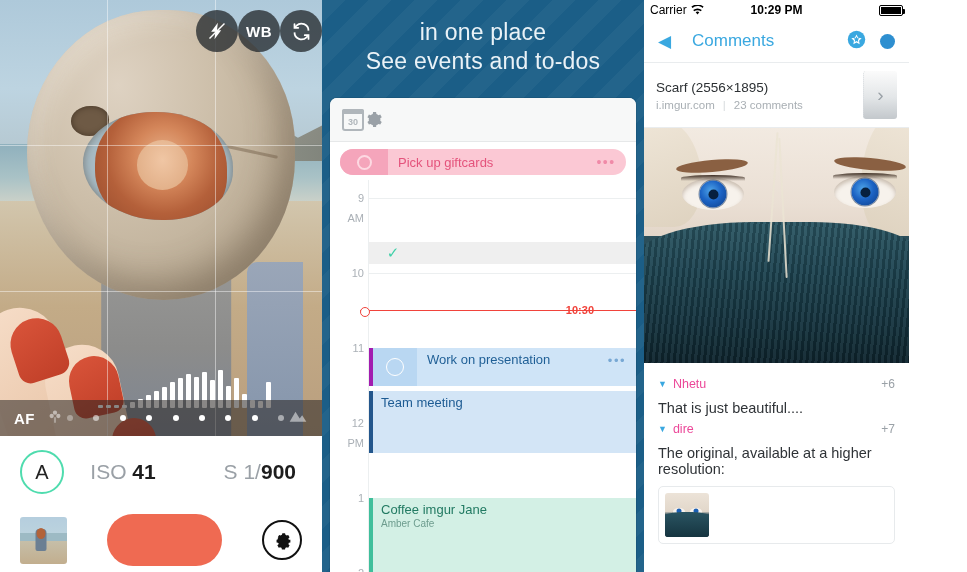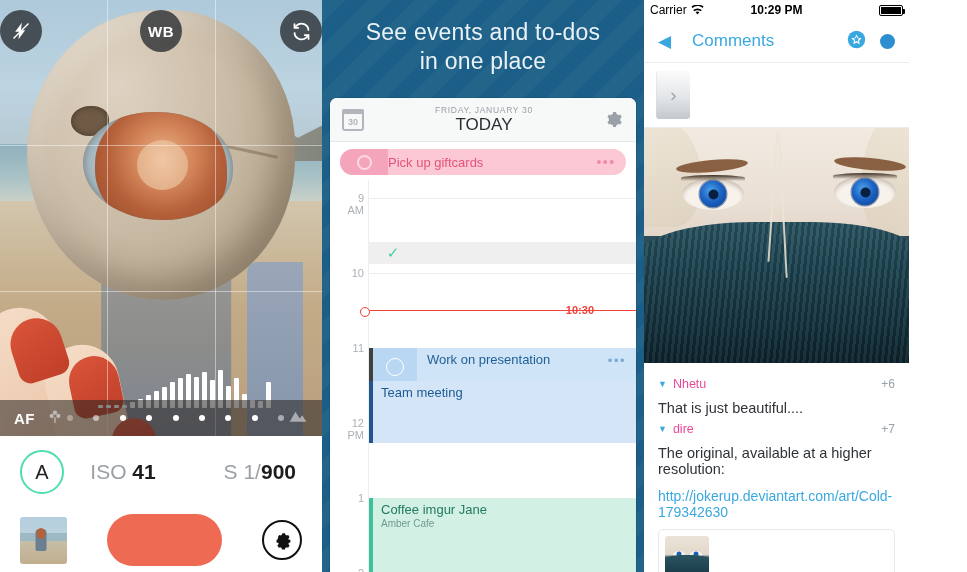--- a/index.html
+++ b/index.html
@@ -70,21 +70,21 @@
     border-radius:26px 26px 12px 12px; }
   .n1 { left:22px; top:36px; width:52px; height:62px; transform:rotate(-18deg); }
   .n2 { left:80px; top:74px; width:50px; height:60px; transform:rotate(-12deg); }
   .n3 { left:122px; top:136px; width:44px; height:46px; transform:rotate(6deg); }
   .cam-grid { position:absolute; inset:0; pointer-events:none; }
   .cam-grid i { position:absolute; background:rgba(255,255,255,.45); }
   .cam-grid .v { top:0; bottom:0; width:1px; }
   .cam-grid .h { left:0; right:0; height:1px; }
 
   .cam-top { position:absolute; left:0; top:0; width:100%; height:62px;
-    display:flex; align-items:center; justify-content:space-between; z-index:6; }
+    display:flex; align-items:center; justify-content:flex-end; z-index:6; }
   .cam-rnd { width:42px; height:42px; border-radius:50%; background:rgba(38,44,48,.78);
     display:flex; align-items:center; justify-content:center; color:#fff; }
   .cam-rnd svg { display:block; }
   .cam-wb { font-size:15px; font-weight:bold; letter-spacing:.4px; }
 
   .cam-hist { position:absolute; left:98px; bottom:28px; z-index:6;
     display:flex; align-items:flex-end; gap:3px; height:40px; }
   .cam-hist i { width:5px; background:#fff; border-radius:1px; display:block; }
 
   .cam-afbar { position:absolute; left:0; bottom:0; width:100%; height:36px;
@@ -135,40 +135,40 @@
     background:#b0b6bb; border-radius:2px 2px 0 0; }
   .cal-headmid { flex:1; text-align:center; }
   .cal-date { font-size:8.5px; color:#9aa1a7; letter-spacing:.7px; }
   .cal-today { font-size:17px; color:#2b2f33; line-height:19px; }
   .cal-gear svg { display:block; }
   .cal-todo { margin:7px 10px 6px; height:26px; border-radius:13px; background:#fbc8d4;
     display:flex; align-items:center; overflow:hidden; }
   .cal-todo-chk { width:48px; height:100%; background:#f5a5bb;
     display:flex; align-items:center; justify-content:center; }
   .cal-todo-chk i { width:15px; height:15px; border-radius:50%; border:2px solid #fdd9e2; display:block; }
-  .cal-todo-txt { flex:1; font-size:13px; color:#e4537c; }
+  .cal-todo-txt { flex:1; font-size:13px; color:#e4537c; padding-left:10px; }
   .cal-todo-dots { width:40px; text-align:center; color:#f08aa8; font-size:14px; letter-spacing:1.5px; }
   .cal-grid { position:absolute; left:0; right:0; top:82px; bottom:0; overflow:hidden; }
   .cal-rail { position:absolute; left:0; top:0; bottom:0; width:38px; }
   .cal-hr { position:absolute; right:4px; text-align:right; font-size:11px; color:#aab0b6;
     line-height:12px; transform:translateY(-6px); }
-  .cal-hr small { display:block; font-size:11px; }
+  .cal-hr small { display:block; font-size:11px;margin-top:8px; }
   .cal-line { position:absolute; left:38px; right:0; height:1px; background:#eceff0; }
   .cal-body { position:absolute; left:38px; right:0; top:0; bottom:0; border-left:1px solid #eceff0; }
   .cal-done { position:absolute; left:0; right:0; height:22px; background:#efefef;
     display:flex; align-items:center; }
   .cal-done-chk { width:48px; text-align:center; color:#3fd0a8; font-size:15px; }
   .cal-done-txt { font-size:12px; color:#a9aeb2; text-decoration:line-through; }
   .cal-now { position:absolute; left:30px; right:0; height:1px; background:#f1433b; z-index:5; }
   .cal-now::before { content:""; position:absolute; left:0; top:-3.5px; width:8px; height:8px;
     border-radius:50%; border:1.5px solid #f1433b; background:#fff; }
   .cal-now-lbl { position:absolute; font-size:11px; color:#f1433b; font-weight:bold;
     right:42px; transform:translateY(-6px); z-index:6; }
   .cal-ev { position:absolute; left:0; right:0; overflow:hidden; }
-  .cal-ev.blue { background:#cfe4f7; border-left:4px solid #404040; }
+  .cal-ev.blue { background:#cfe4f7; border-left:4px solid #a21caf; }
   .cal-ev.blue2 { background:#d3e5f6; border-left:4px solid #23568c; }
   .cal-ev.green { background:#d3f0e5; border-left:4px solid #3fbf9b; }
   .cal-ev-chk { position:absolute; left:0; top:0; width:44px; height:100%; background:#b9d7f2;
     display:flex; align-items:center; justify-content:center; }
   .cal-ev-chk i { width:18px; height:18px; border-radius:50%; border:1.5px solid #fff; display:block; }
   .cal-ev-t { font-size:13px; color:#1f5f96; padding:4px 8px 0 54px; }
   .cal-ev.blue2 .cal-ev-t { padding-left:8px; color:#1d5b93; }
   .cal-ev.green .cal-ev-t { padding-left:8px; color:#217a62; font-size:13px; }
   .cal-ev-s { font-size:10px; color:#6d9c8e; padding:1px 8px 0 8px; }
   .cal-ev-dots { position:absolute; right:10px; top:5px; color:#78a8d4; font-size:13px; letter-spacing:1.5px; }
@@ -386,32 +386,28 @@
         <svg width="20" height="20" viewBox="0 0 24 24" fill="#111">
           <path d="M12 8.2a3.8 3.8 0 1 0 0 7.6 3.8 3.8 0 0 0 0-7.6zm9.3 3a9.2 9.2 0 0 0-.5-1.6l1.4-1.3-1.6-2.7-1.8.6a8 8 0 0 0-1.4-.8L17 3.6h-3.1l-.4 1.8a8 8 0 0 0-1.4.8l-1.8-.6-1.6 2.7 1.4 1.3a9.2 9.2 0 0 0-.5 1.6H7.3v3.1l1.8.4c.1.5.3 1 .5 1.5l-1.4 1.3 1.6 2.7 1.8-.6c.4.3.9.6 1.4.8l.4 1.8H17l.4-1.8c.5-.2 1-.5 1.4-.8l1.8.6 1.6-2.7-1.4-1.3c.2-.5.4-1 .5-1.5l1.8-.4v-3.1z" transform="translate(-2.2 0) scale(1.05)"></path>
         </svg>
       </div>
     </div>
   </div>
 </div>
 
 <div class="panel" id="panel-cal">
   <div class="cal-tagline">
+    <div>in one place</div>
     <div>See events and to-dos</div>
-    <div>in one place</div>
   </div>
 
   <div class="cal-phone">
     <div class="cal-head">
       <div class="cal-icon30">
         <span>30</span>
-      </div>
-      <div class="cal-headmid">
-        <div class="cal-date">FRIDAY, JANUARY 30</div>
-        <div class="cal-today">TODAY</div>
       </div>
       <div class="cal-gear">
         <svg width="20" height="20" viewBox="0 0 24 24" fill="#9aa1a7">
           <path d="M12 9a3 3 0 1 0 0 6 3 3 0 0 0 0-6zm8.9 3c0-.5-.1-1-.2-1.5l1.8-1.4-1.8-3.1-2.1.8c-.7-.6-1.6-1.1-2.5-1.4L15.7 3h-3.6l-.4 2.4c-.9.3-1.7.8-2.5 1.4l-2.1-.8-1.8 3.1L7.1 10.5c-.1.5-.2 1-.2 1.5s.1 1 .2 1.5l-1.8 1.4 1.8 3.1 2.1-.8c.8.6 1.6 1.1 2.5 1.4l.4 2.4h3.6l.4-2.4c.9-.3 1.8-.8 2.5-1.4l2.1.8 1.8-3.1-1.8-1.4c.1-.5.2-1 .2-1.5z" transform="translate(-1.2 -0.5)"></path>
         </svg>
       </div>
     </div>
 
     <div class="cal-todo">
       <div class="cal-todo-chk">
@@ -458,21 +454,21 @@
         </div>
 
         <div class="cal-ev blue" style="top:168px; height:38px">
           <div class="cal-ev-chk">
               <i></i>
             </div>
           <div class="cal-ev-t">Work on presentation</div>
           <div class="cal-ev-dots">•••</div>
         </div>
 
-        <div class="cal-ev blue2" style="top:201px; height:62px">
+        <div class="cal-ev blue2" style="top:211px; height:62px">
           <div class="cal-ev-t">Team meeting</div>
         </div>
 
         <div class="cal-ev green" style="top:318px; height:76px">
           <div class="cal-ev-t">Coffee imgur Jane</div>
           <div class="cal-ev-s">Amber Cafe</div>
         </div>
       </div>
 
       <div class="cal-now-lbl" style="top:130px">10:30</div>
@@ -506,20 +502,28 @@
         <path d="M12 5.6l2 4.1 4.5.6-3.3 3.2.8 4.5-4-2.1-4 2.1.8-4.5-3.3-3.2 4.5-.6z" fill="#fff"></path>
         <path d="M12 8.2l1.1 2.3 2.5.3-1.8 1.8.4 2.5-2.2-1.2-2.2 1.2.4-2.5-1.8-1.8 2.5-.3z" fill="#3aa8e0"></path>
       </svg>
     </div>
     <div>
         <i class="com-dot"></i>
       </div>
   </div>
 
   <div class="com-meta">
+    <div class="com-meta-l">
+      <div class="com-meta-t">Scarf (2556×1895)</div>
+      <div class="com-meta-s">
+        <span>i.imgur.com</span>
+        <span class="sep">|</span>
+        <span>23 comments</span>
+      </div>
+    </div>
     <div class="com-next">
       <span>›</span>
     </div>
   </div>
 
   <div class="com-img">
     <div class="com-skin"></div>
     <div class="com-hair-l"></div>
     <div class="com-hair-r"></div>
     <div class="com-brow" style="left:32px; top:32px"></div>
@@ -544,21 +548,20 @@
       <span class="com-pts">+6</span>
     </div>
     <div class="com-text">That is just beautiful....</div>
 
     <div class="com-row">
       <span class="com-caret">▼</span>
       <span class="com-user">dire</span>
       <span class="com-pts">+7</span>
     </div>
     <div class="com-text">The original, available at a higher resolution:</div>
-    <div class="com-link">http://jokerup.deviantart.com/art/Cold-179342630</div>
 
     <div class="com-card">
       <div class="com-card-img">
         <div class="cci-eye" style="left:8px">
             <i></i>
           </div>
         <div class="cci-eye" style="left:25px">
             <i></i>
           </div>
         <div class="cci-scarf"></div>

